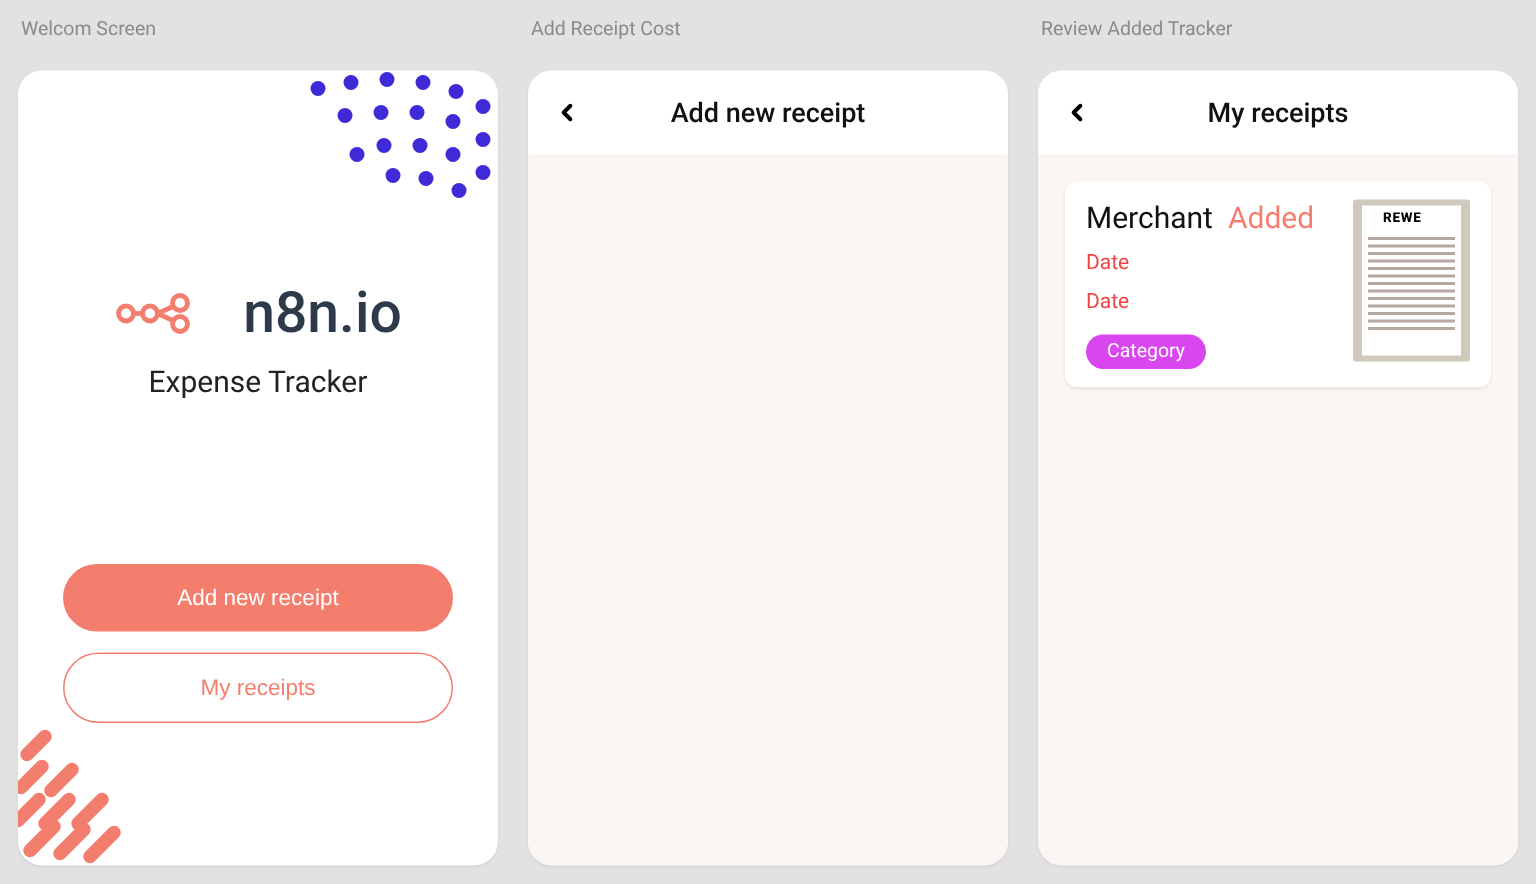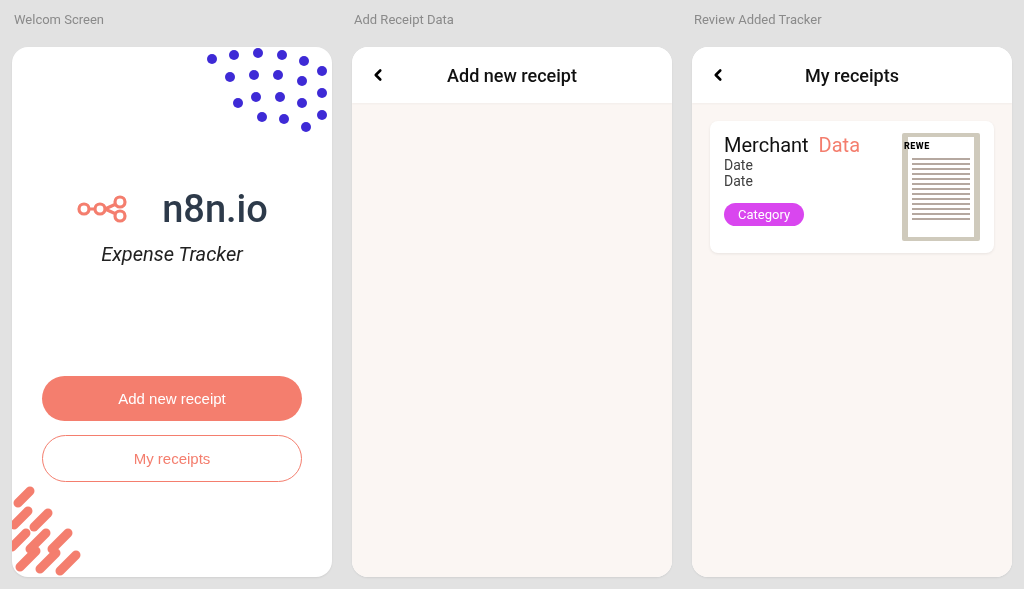--- a/index.html
+++ b/index.html
@@ -68,21 +68,20 @@
       display: inline-flex;
       align-items: center;
       gap: 6px;
     }
     .logo-svg { width: 80px; height: 38px; }
     .app-title {
       font-size: 20px;
       color: #222;
       margin-top: 10px;
       font-weight: 400;
-      font-style: italic;
     }
     .welcome-buttons {
       margin-top: 110px;
       display: flex;
       flex-direction: column;
       align-items: center;
       gap: 14px;
       padding: 0 28px;
     }
     .btn {
@@ -158,22 +157,22 @@
     .merchant {
       font-size: 20px;
       color: #111;
     }
     .cost {
       font-size: 20px;
       color: #f47e6e;
     }
     .meta {
       font-size: 14px;
-      color: #404040;
-      margin-top: 0;
+      color: #ef4444;
+      margin-top: 10px;
     }
     .cat-pill {
       display: inline-block;
       background: #d946ef;
       color: #fff;
       font-size: 13px;
       padding: 4px 14px;
       border-radius: 14px;
       margin-top: 14px;
     }
@@ -186,21 +185,21 @@
       overflow: hidden;
       flex-shrink: 0;
     }
     .receipt-thumb .paper {
       position: absolute;
       top: 4px; left: 6px; right: 6px; bottom: 4px;
       background: #fff;
     }
     .receipt-thumb .rewe {
       position: absolute;
-      top: 8px; left: 2px;
+      top: 8px; left: 20px;
       font-size: 9px;
       font-weight: 800;
       color: #000;
       letter-spacing: 0.5px;
     }
     .receipt-thumb .lines div {
       height: 2px;
       background: #b5a8a0;
       margin: 3px 10px;
     }
@@ -272,21 +271,21 @@
     </div>
 
     <div class="welcome-buttons">
       <button class="btn btn-primary">Add new receipt</button>
       <button class="btn btn-outline">My receipts</button>
     </div>
   </div>
 </div>
 
 <div class="screen-wrap">
-  <div class="screen-label">Add Receipt Data</div>
+  <div class="screen-label">Add Receipt Cost</div>
   <div class="phone">
     <div class="header">
       <div class="back">
         <svg width="18" height="18" viewBox="0 0 24 24" fill="none" stroke="#000" stroke-width="3.5" stroke-linecap="round" stroke-linejoin="round">
             <polyline points="15 18 9 12 15 6"></polyline>
           </svg>
       </div>
       <div class="header-title">Add new receipt</div>
     </div>
     <div class="content-area"></div>
@@ -303,21 +302,21 @@
           </svg>
       </div>
       <div class="header-title">My receipts</div>
     </div>
     <div class="content-area">
       <div class="card-list">
         <div class="receipt-card">
           <div class="card-info">
             <div class="card-line1">
               <span class="merchant">Merchant</span>
-              <span class="cost">Data</span>
+              <span class="cost">Added</span>
             </div>
             <div class="meta">Date</div>
             <div class="meta">Date</div>
             <span class="cat-pill">Category</span>
           </div>
           <div class="receipt-thumb">
             <div class="paper"></div>
             <div class="rewe">REWE</div>
             <div class="lines" style="position:absolute;top:22px;left:0;right:0;">
               <div></div>

